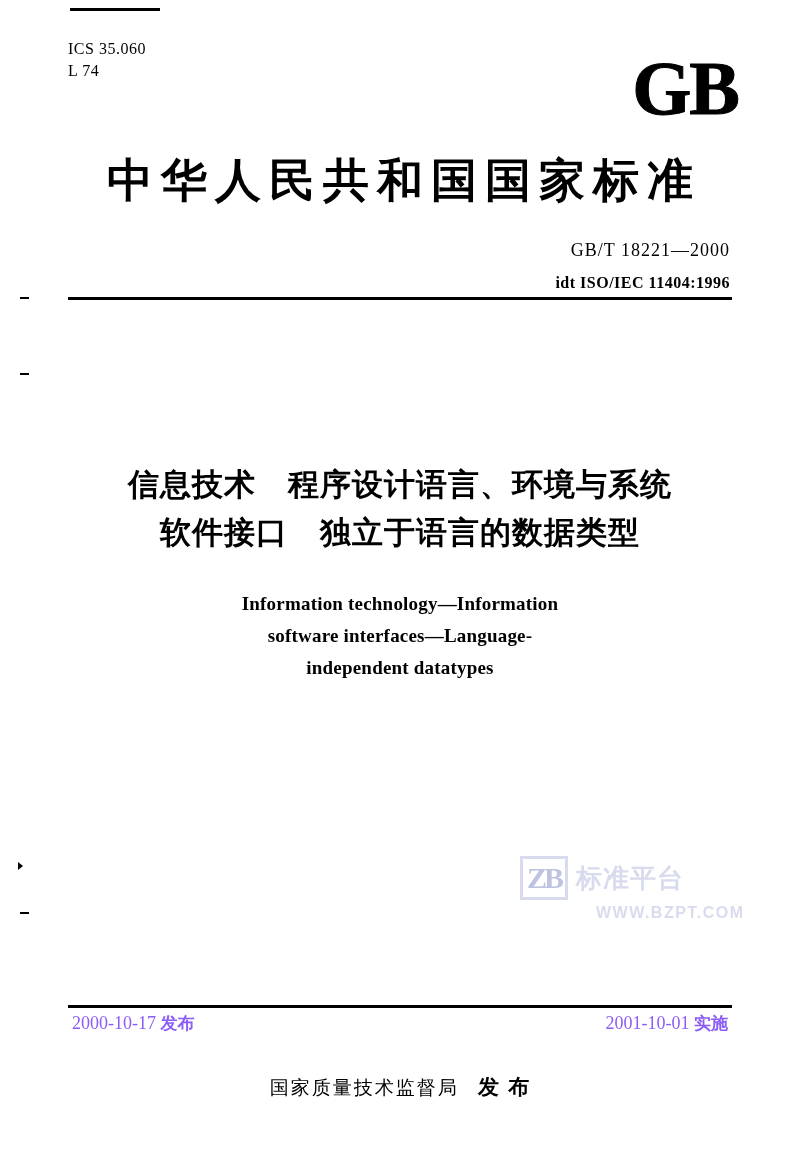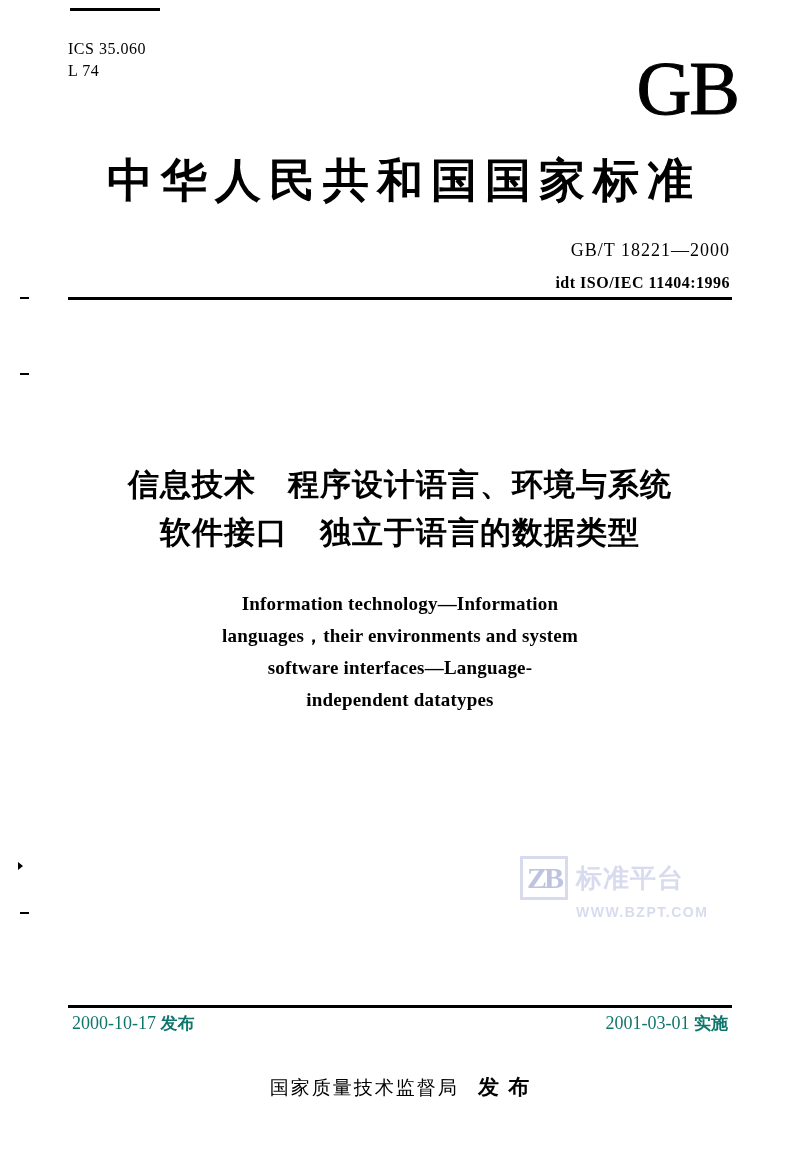--- a/index.html
+++ b/index.html
@@ -36,21 +36,21 @@
     line-height: 1.35;
     letter-spacing: 0.5px;
     color: #000;
   }
   
   .gb-logo {
     position: absolute;
     right: 62px;
     top: 52px;
     font-family: "Liberation Serif", serif;
-    font-weight: normal;
+    font-weight: bold;
     font-size: 76px;
     line-height: 0.95;
     letter-spacing: -2px;
     color: #000;
     -webkit-text-stroke: 1px #000;
   }
   
   .main-title {
     position: absolute;
     left: 0;
@@ -168,39 +168,39 @@
   }
   .wm-text {
     margin-left: 8px;
     font-family: "DejaVu Sans", sans-serif;
     font-size: 26px;
     font-weight: bold;
     color: #b9bfe0;
     letter-spacing: 1px;
   }
   .wm-url {
-    margin-left: 56px;
+    margin-left: 76px;
     margin-top: 4px;
     font-family: "Liberation Sans", sans-serif;
-    font-size: 14px;
+    font-size: 16px;
     font-weight: bold;
     color: #b9bfe0;
     letter-spacing: 1.5px;
   }
   
   .dates {
     position: absolute;
     left: 72px;
     right: 72px;
     top: 1012px;
     display: flex;
     justify-content: space-between;
     font-family: "Liberation Serif", serif;
     font-size: 18px;
-    color: #0f766e;
+    color: #8b5cf6;
     gap: 20px;
   }
   .dates .d-cn {
     font-family: "DejaVu Sans", sans-serif;
     font-weight: bold;
     font-size: 17px;
   }
   
   .publisher {
     position: absolute;
@@ -252,42 +252,41 @@
 
   <div class="rule rule-top-thick"></div>
 
   <div class="cn-subject">
     <div class="nowrap">信息技术　程序设计语言、环境与系统</div>
     <div class="nowrap">软件接口　独立于语言的数据类型</div>
   </div>
 
   <div class="en-subject">
     <div>Information technology—Information</div>
-    <div>languages，their environments and system</div>
     <div>software interfaces—Language-</div>
     <div>independent datatypes</div>
   </div>
 
   <div class="watermark">
     <div class="wm-row">
       <div class="wm-badge">ZB</div>
       <div class="wm-text">标准平台</div>
     </div>
     <div class="wm-url">WWW.BZPT.COM</div>
   </div>
 
   <div class="rule rule-bottom-thick"></div>
 
   <div class="dates">
     <div>
       <span>2000-10-17</span>
       <span class="d-cn">发布</span>
     </div>
     <div>
-      <span>2001-03-01</span>
+      <span>2001-10-01</span>
       <span class="d-cn">实施</span>
     </div>
   </div>
 
   <div class="publisher">
     <span class="org">国家质量技术监督局</span>
     <span class="verb">发 布</span>
   </div>
 
 </div>

